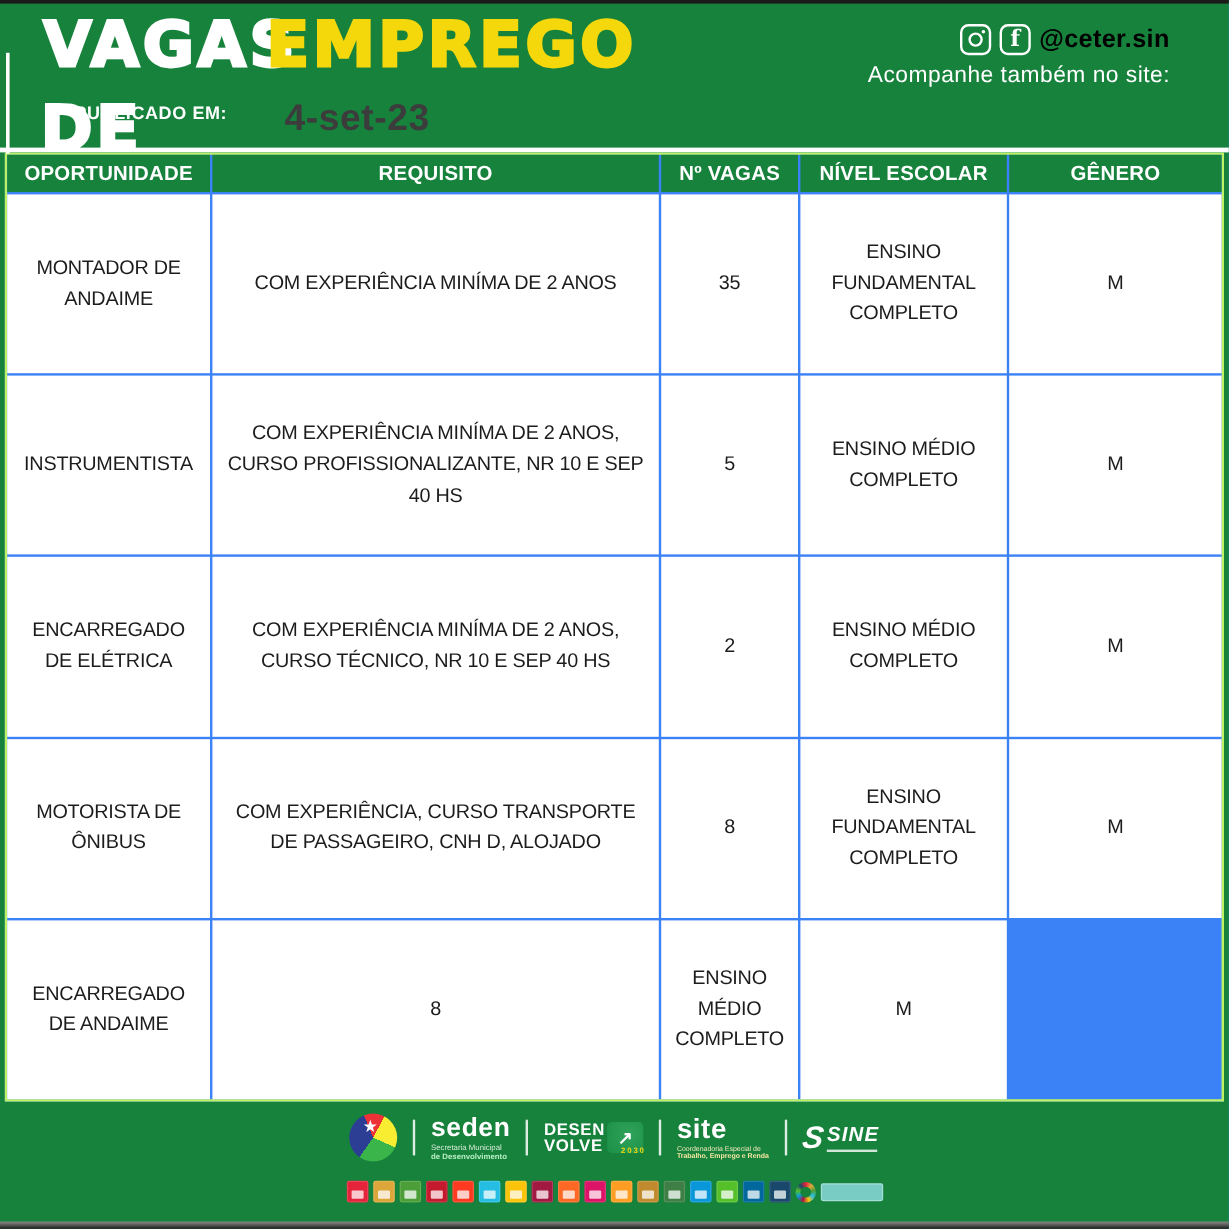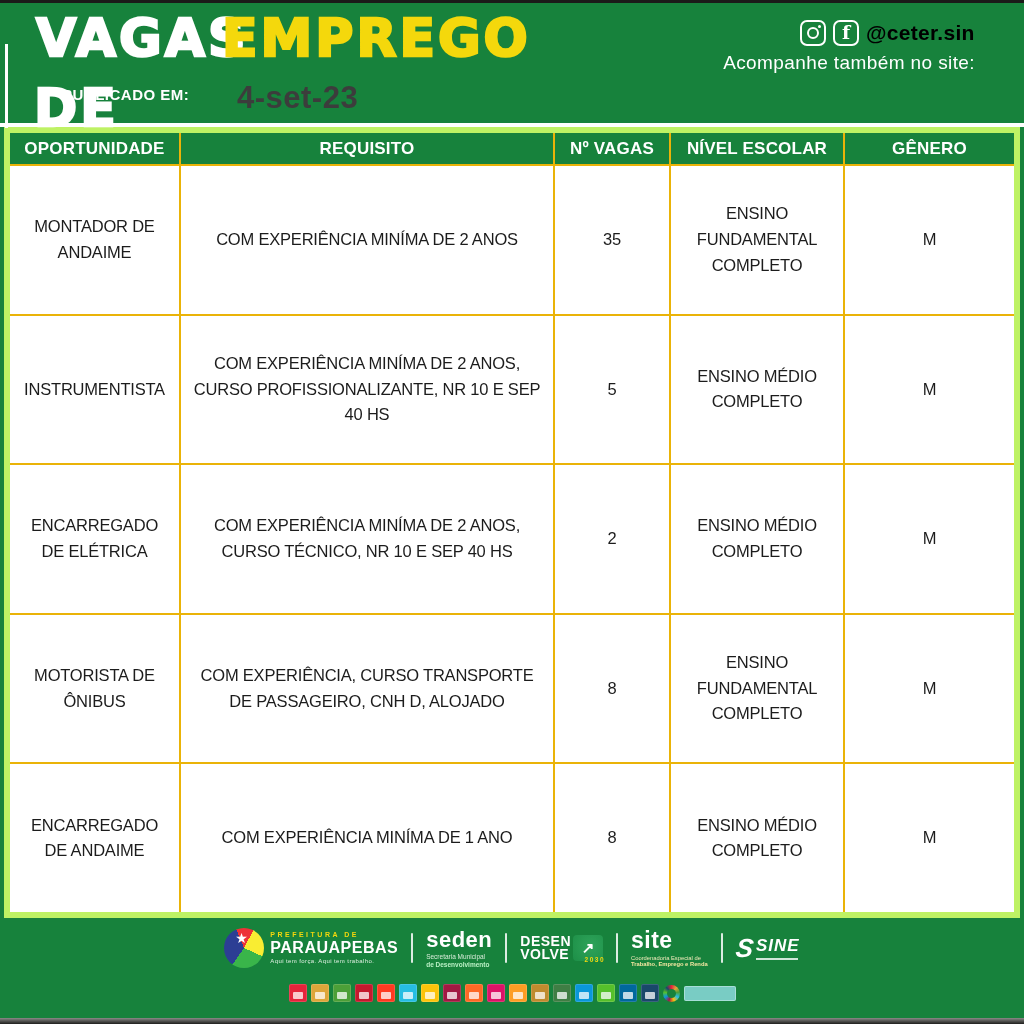--- a/index.html
+++ b/index.html
@@ -47,21 +47,21 @@
   .follow-line1 { font-size:19px; letter-spacing:0.4px; }
   .follow-line2 { font-size:19px; letter-spacing:0.6px; margin-top:11px; }
 
   
   .white-gap { position:absolute; top:123px; left:0; width:1024px; height:4px; background:#fff; }
   .jobs-table {
     position:absolute; top:127px; left:4px; width:1016px; height:791px;
     display:grid;
     grid-template-columns:169px 372px 114px 172px 1fr;
     grid-template-rows:31px repeat(5, 1fr);
-    gap:2px; background:#eab308; border:6px solid #bef264;
+    gap:2px; background:#3b82f6; border:2px solid #bef264;
   }
   .th {
     background:#17823C; color:#fff; font-weight:bold; font-size:17px;
     display:flex; align-items:center; justify-content:center;
     letter-spacing:0.2px;
   }
   .cell {
     background:#fff; color:#1c1c1c; font-size:16.5px; line-height:1.55;
     display:flex; align-items:center; justify-content:center; text-align:center;
     padding:4px 8px; letter-spacing:-0.2px;
@@ -180,35 +180,29 @@
   <div class="cell">ENSINO MÉDIO COMPLETO</div>
   <div class="cell">M</div>
 
   <div class="cell">MOTORISTA DE ÔNIBUS</div>
   <div class="cell">COM EXPERIÊNCIA, CURSO TRANSPORTE DE PASSAGEIRO, CNH D, ALOJADO</div>
   <div class="cell">8</div>
   <div class="cell">ENSINO FUNDAMENTAL COMPLETO</div>
   <div class="cell">M</div>
 
   <div class="cell">ENCARREGADO DE ANDAIME</div>
-  <div class="cell">COM EXPERIÊNCIA MINÍMA DE 1 ANO</div>
   <div class="cell">8</div>
   <div class="cell">ENSINO MÉDIO COMPLETO</div>
   <div class="cell">M</div>
 </div>
 
 <div class="logos-row">
   <div class="pref-logo">
     <div class="pref-emblem">
       <span class="pref-star">★</span>
-    </div>
-    <div class="pref-text">
-      <span class="pref-line1">PREFEITURA DE</span>
-      <span class="pref-line2">PARAUAPEBAS</span>
-      <span class="pref-tag">Aqui tem força. Aqui tem trabalho.</span>
     </div>
   </div>
   <div class="sep"></div>
   <div class="seden-logo">
     <span class="seden-name">seden</span>
     <span class="seden-sub1">Secretaria Municipal</span>
     <span class="seden-sub2">de Desenvolvimento</span>
   </div>
   <div class="sep"></div>
   <div class="des-logo">

